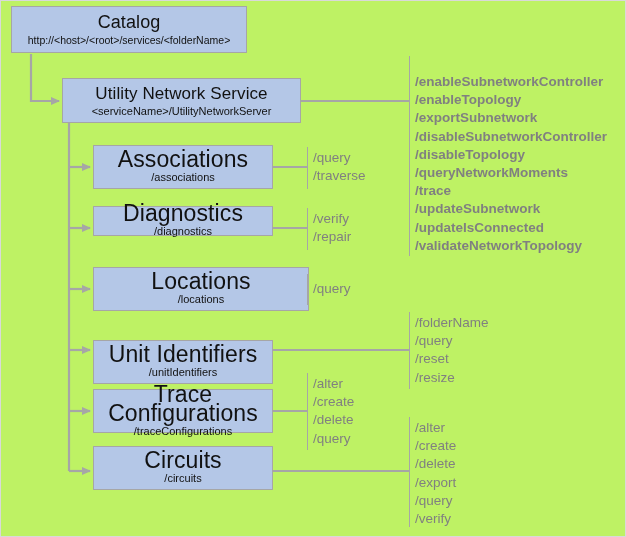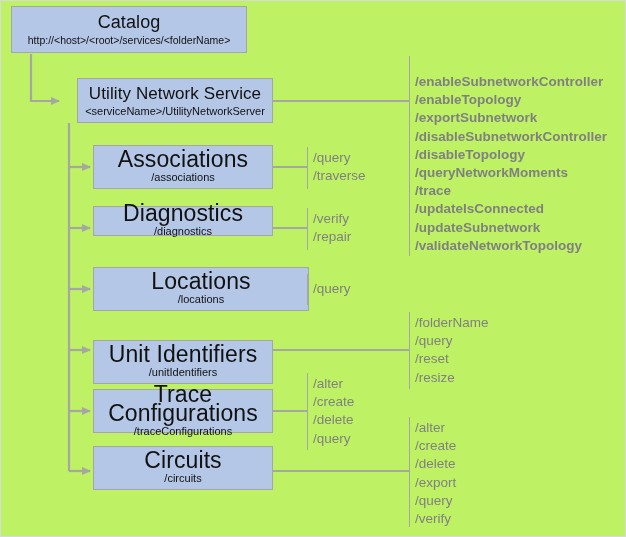--- a/index.html
+++ b/index.html
@@ -102,21 +102,21 @@
     <path d="M272,349 L408,349" stroke="#a6a6a6" stroke-width="2.2" fill="none"></path>
     <path d="M272,410 L306,410" stroke="#a6a6a6" stroke-width="2.2" fill="none"></path>
     <path d="M272,470 L408,470" stroke="#a6a6a6" stroke-width="2.2" fill="none"></path>
   </svg>
 
   <div class="node catalog" style="left:10px; top:5px; width:236px; height:47px;">
     <div class="title">Catalog</div>
     <div class="sub">http://&lt;host&gt;/&lt;root&gt;/services/&lt;folderName&gt;</div>
   </div>
 
-  <div class="node uns" style="left:76px; top:77px; width:196px; height:45px;">
+  <div class="node uns" style="left:61px; top:77px; width:239px; height:45px;">
     <div class="title">Utility Network Service</div>
     <div class="sub">&lt;serviceName&gt;/UtilityNetworkServer</div>
   </div>
 
   <div class="node" style="left:92px; top:144px; width:180px; height:44px;">
     <div class="title">Associations</div>
     <div class="sub">/associations</div>
   </div>
 
   <div class="node" style="left:92px; top:205px; width:180px; height:30px;">
@@ -153,22 +153,22 @@
   <div class="tick" style="left:408px; top:416px; height:110px;"></div>
 
   <div class="ops" style="left:414px; top:72px;font-weight:bold;">
       <span class="op">/enableSubnetworkController</span>
       <span class="op">/enableTopology</span>
       <span class="op">/exportSubnetwork</span>
       <span class="op">/disableSubnetworkController</span>
       <span class="op">/disableTopology</span>
       <span class="op">/queryNetworkMoments</span>
       <span class="op">/trace</span>
+      <span class="op">/updateSubnetwork</span>
       <span class="op">/updateIsConnected</span>
-      <span class="op">/updateSubnetwork</span>
       <span class="op">/validateNetworkTopology</span>
     </div>
 
   <div class="ops" style="left:312px; top:148px;">
       <span class="op">/query</span>
       <span class="op">/traverse</span>
     </div>
 
   <div class="ops" style="left:312px; top:209px;">
       <span class="op">/verify</span>

